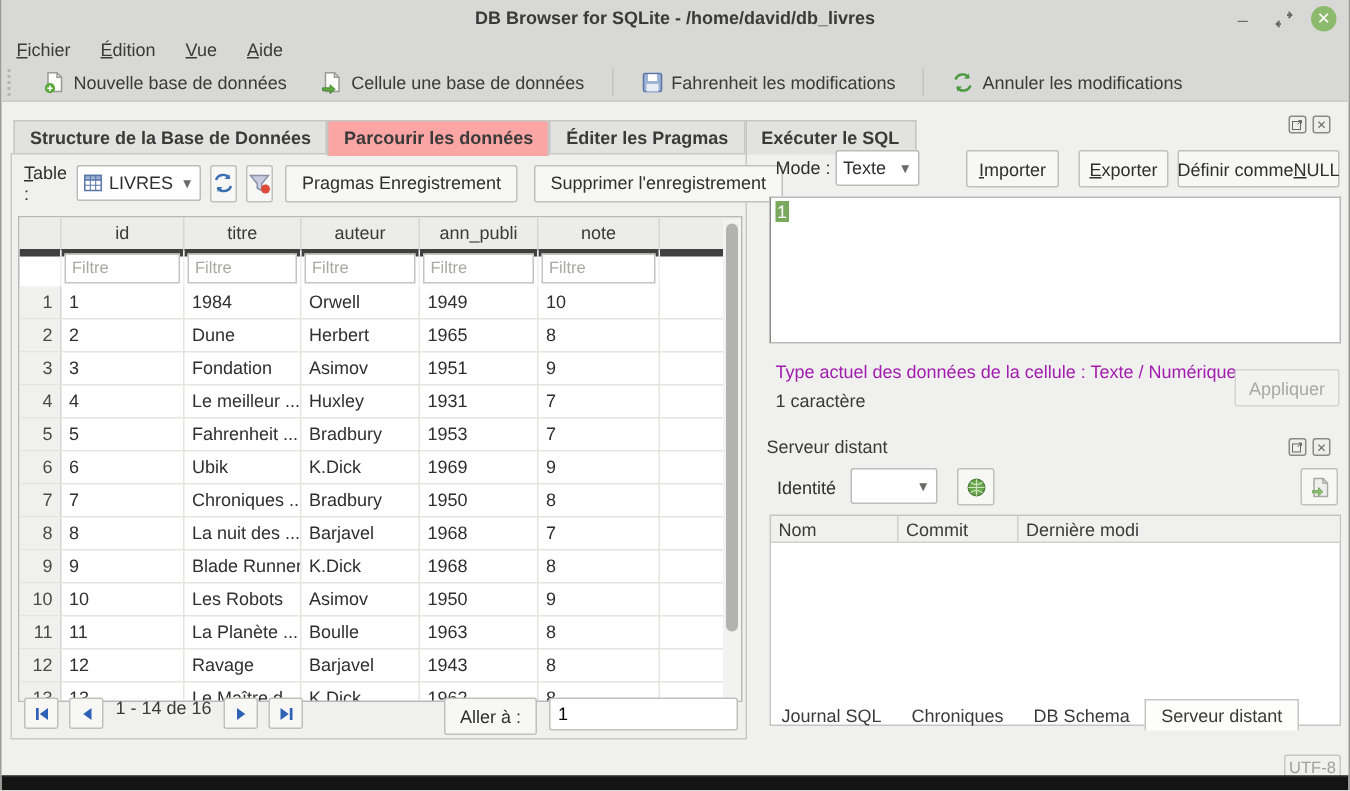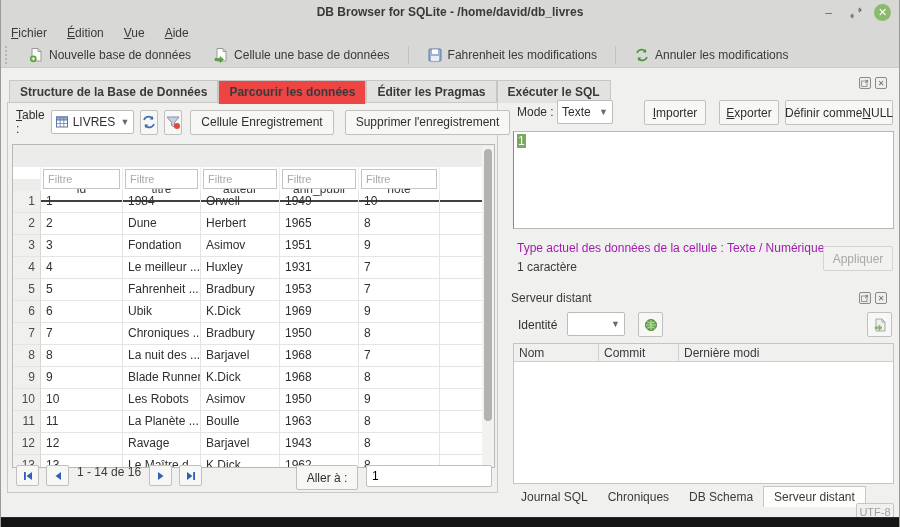--- a/index.html
+++ b/index.html
@@ -18,37 +18,37 @@
   #toolbar { position:absolute; left:0; top:42px; width:100%; height:26px; background:#d8d8d6; border-bottom:1px solid #cacac8; display:flex; align-items:center; gap:6px; padding-left:4px; }
   .tb-handle { width:5px; height:18px; border-left:2px dotted #b4b4b2; margin-right:4px; }
   .tb-btn { display:flex; align-items:center; gap:5px; padding:3px 8px; color:#3a3a3a; }
   .tb-sep { width:1px; height:18px; background:#c2c2c0; margin:0 4px; }
   .icon16 { width:16px; height:16px; display:inline-block; }
   .icon12 { width:12px; height:12px; display:inline-block; }
 
   
   #main-tabs { position:absolute; left:8px; top:80px; display:flex; height:23px;font-weight:bold; }
   .mtab { padding:4px 10px; background:#e2e2e0; border:1px solid #c6c6c4; border-bottom:none; color:#3a3a3a; white-space:nowrap; }
-  .mtab.active { background:#ef4444; position:relative; z-index:2; height:24px; }
+  .mtab.active { background:#fca5a5; position:relative; z-index:2; height:24px; }
   #browse-box { position:absolute; left:6px; top:102px; width:491px; height:391px; border:1px solid #c8c8c6; background:#f0f0ee; }
   #browse-controls { position:absolute; left:0; top:5px; width:100%; height:28px; display:flex; align-items:center; }
   #table-label { margin-left:8px; margin-right:6px; }
   .combo { display:flex; align-items:center; background:#fff; border:1px solid #bcbcba; border-radius:2px; height:24px; padding:0 4px; gap:5px; }
   #table-combo { width:116px; }
   .combo .chev { margin-left:auto; color:#6a6a68; font-size:9px; }
   .sq-btn { width:25px; height:25px; background:#f7f7f6; border:1px solid #c0c0be; border-radius:2px; display:flex; align-items:center; justify-content:center; margin-left:6px; }
   .push-btn { height:25px; background:#f7f7f6; border:1px solid #c0c0be; border-radius:2px; padding:0 10px; display:flex; align-items:center; color:#2f2f2f; white-space:nowrap; }
   #new-record-btn { margin-left:8px; }
   #delete-record-btn { margin-left:11px; }
 
   
   #grid { position:absolute; left:4px; top:41px; width:483px; height:324px; border:1px solid #b8b8b6; background:#fff; overflow:hidden; }
   .gr { display:grid; grid-template-columns:28px 82px 78px 79px 79px 81px 1fr; }
   .gh { height:22px; background:#ececea; }
-  .gh .td { border-right:1px solid #d6d6d4; border-bottom:2px solid #404040; text-align:center; line-height:21px; color:#3a3a3a;margin-top:34px; }
+  .gh .td { border-right:1px solid #d6d6d4; border-bottom:5px solid #404040; text-align:center; line-height:21px; color:#3a3a3a; }
   .gf { height:24px; }
   .gf .td { padding:2px; border-right:1px solid #eee; }
   .gf input { width:100%; height:100%; border:1px solid #c4c4c2; padding:0 4px; font:11px "Liberation Sans",sans-serif; color:#2f2f2f; background:#fff; }
   .gf input::placeholder { color:#a8a8a6; }
   .tr { height:22px; }
   .tr .td { border-right:1px solid #e4e4e2; border-bottom:1px solid #e4e4e2; padding:0 5px; line-height:21px; white-space:nowrap; overflow:hidden; }
   .tr .rownum { background:#f0f0ee; text-align:right; color:#4a4a48; border-right:1px solid #d6d6d4; }
   .gh .rownum { background:#ececea; }
   .td.c-fill { border-right:none; }
   #grid-scrollbar { position:absolute; right:0; top:1px; width:12px; height:322px; background:#f2f2f0; }
@@ -84,21 +84,21 @@
   #rs-icons { left:858px; top:292px; }
   #identity-label { position:absolute; left:517px; top:318px; }
   #identity-combo { position:absolute; left:566px; top:312px; width:58px; }
   #identity-settings { position:absolute; left:631px; top:312px; }
   #clone-db-btn { position:absolute; left:860px; top:312px; }
   #remote-table { position:absolute; left:512px; top:343px; width:381px; height:141px; border:1px solid #c4c4c2; background:#fff; }
   #remote-head { display:grid; grid-template-columns:85px 80px 80px 1fr; height:18px; background:#f0f0ee; border-bottom:1px solid #d0d0ce; }
   #remote-head .td { border-right:1px solid #d0d0ce; padding:1px 5px; color:#3a3a3a; white-space:nowrap; overflow:hidden; line-height:16px; }
   #remote-head .td:last-child { border-right:none; }
 
-  #bottom-tabs { position:absolute; left:510px; top:486px; display:flex; height:21px; align-items:flex-end; }
+  #bottom-tabs { position:absolute; left:510px; top:466px; display:flex; height:21px; align-items:flex-end; }
   .btab { padding:3px 10px; color:#3a3a3a; white-space:nowrap; }
   .btab.active { background:#fdfdfc; border:1px solid #c6c6c4; border-bottom:none; }
   #encoding-btn { position:absolute; left:855px; top:503px; width:38px; height:17px; border:1px solid #c6c6c4; border-radius:2px; display:flex; align-items:center; justify-content:center; color:#a0a09e; font-size:11px; background:#f0f0ee; }
   #taskbar { position:absolute; left:0; bottom:0; width:100%; height:10px; background:#141414; border-top:1px solid #2a2a2a; }
   u { text-decoration:underline; }
 </style>
 </head>
 <body>
 
 <div id="window">
@@ -190,21 +190,21 @@
             <path d="M13 10a5 5 0 0 1-9 1" fill="none" stroke="#3a6fb0" stroke-width="1.6"></path>
             <path d="M4 14v-3.4h3.4z" fill="#3a6fb0"></path>
           </svg>
       </div>
       <div class="sq-btn">
         <svg class="icon16" viewBox="0 0 16 16">
             <path d="M2 3h12L9.5 8.5V13l-3-1.5V8.5z" fill="#c8cde0" stroke="#8a90a8"></path>
             <circle cx="12" cy="12" r="3" fill="#e04a3a"></circle>
           </svg>
       </div>
-      <div class="push-btn" id="new-record-btn">Cellule Enregistrement</div>
+      <div class="push-btn" id="new-record-btn">Pragmas Enregistrement</div>
       <div class="push-btn" id="delete-record-btn">Supprimer l'enregistrement</div>
     </div>
 
     <div id="grid">
       <div class="gr gh">
         <div class="td rownum"></div>
         <div class="td">id</div>
         <div class="td">titre</div>
         <div class="td">auteur</div>
         <div class="td">ann_publi</div>

